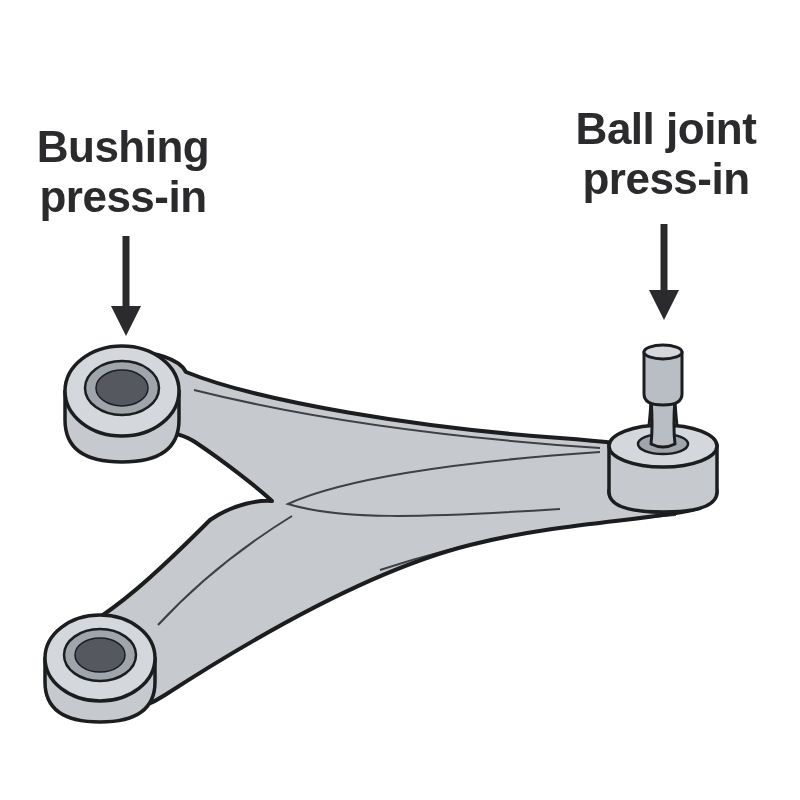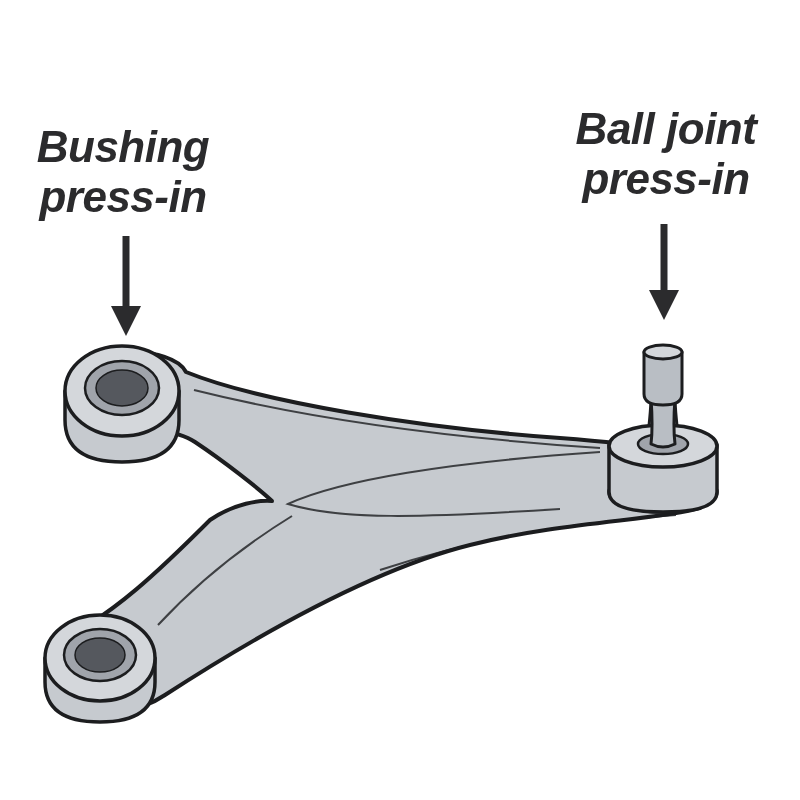--- a/index.html
+++ b/index.html
@@ -12,21 +12,21 @@
     --stud-fill:#b9bec4;
     --background:#ffffff;
   }
   html,body{margin:0;padding:0;}
   body{
     width:800px;height:800px;
     background:var(--background);
     font-family:"Liberation Sans", sans-serif;
     position:relative;overflow:hidden;
   }
-  .stage{position:absolute;inset:0;width:800px;height:572px;font-style:italic;}
+  .stage{position:absolute;inset:0;width:800px;height:572px;}
   .artwork{position:absolute;left:0;top:0;width:800px;height:800px;display:block;}
 
   .label{
     position:absolute;
     font-weight:700;
     font-size:44px;
     line-height:1.14;
     letter-spacing:-0.5px;
     color:var(--ink);
     text-align:center;

